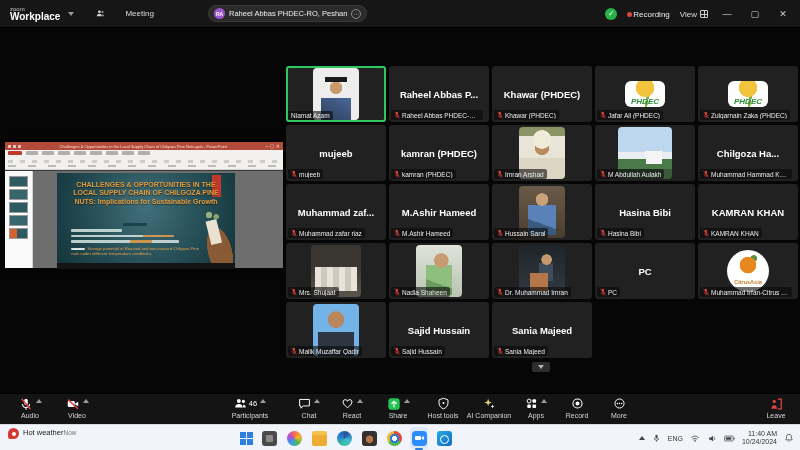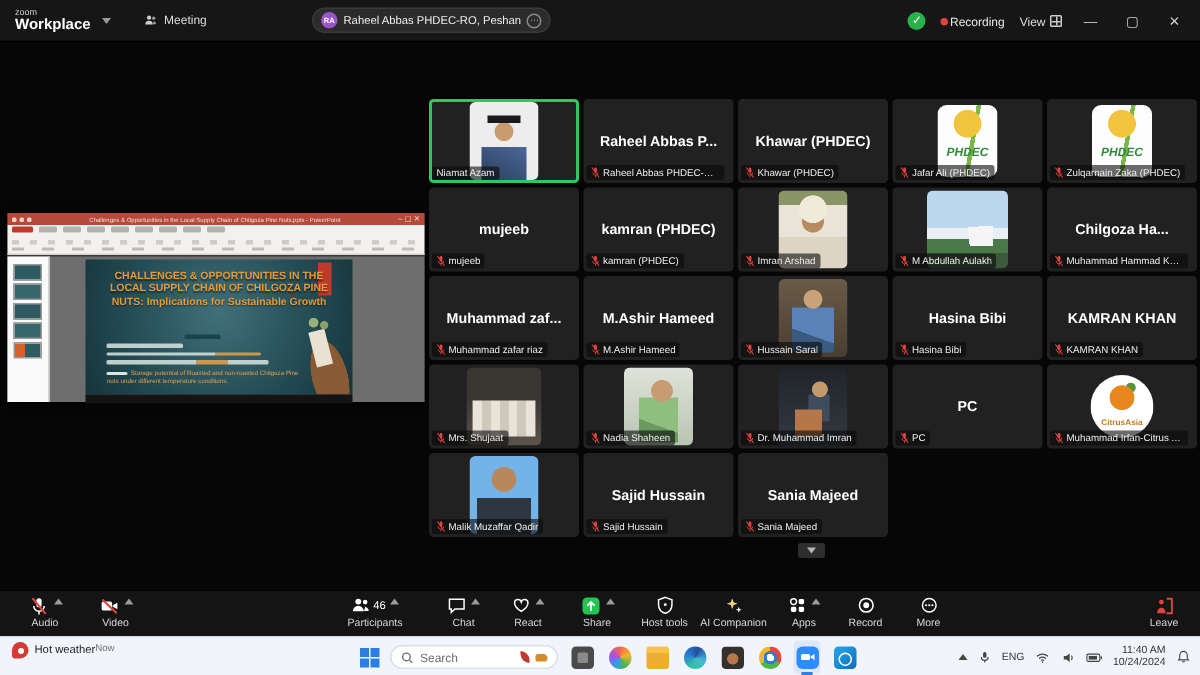--- a/index.html
+++ b/index.html
@@ -5,21 +5,21 @@
   html,body{margin:0;padding:0;background:#000;}
   *{box-sizing:border-box;font-family:"Liberation Sans",sans-serif;}
   .stage{position:relative;width:800px;height:450px;background:#0a0a0a;overflow:hidden;}
 
   
   .topbar{position:absolute;top:0;left:0;width:800px;height:28px;background:#161616;border-bottom:1px solid #000;display:flex;align-items:center;}
   .logo-block{display:flex;flex-direction:column;margin-left:10px;line-height:1;}
   .logo-top{font-size:6px;color:#cfcfcf;}
   .logo-bottom{font-size:10px;font-weight:bold;color:#fff;}
   .chev-down{width:0;height:0;border-left:3px solid transparent;border-right:3px solid transparent;border-top:4px solid #9a9a9a;margin-left:8px;}
-  .meeting-tab{display:flex;align-items:center;gap:4px;margin-left:22px;color:#ddd;font-size:8px;}
+  .meeting-tab{display:flex;align-items:center;gap:20px;margin-left:22px;color:#ddd;font-size:8px;}
   .host-pill{position:absolute;left:208px;top:5px;height:17px;display:flex;align-items:center;gap:4px;background:#2b2b2b;border:1px solid #3a3a3a;border-radius:9px;padding:0 5px;}
   .pill-avatar{width:11px;height:11px;border-radius:50%;background:#9a55c9;color:#fff;font-size:5px;font-weight:bold;display:flex;align-items:center;justify-content:center;}
   .pill-name{font-size:7.5px;color:#eee;white-space:nowrap;}
   .pill-more{width:10px;height:10px;border:1px solid #8a8a8a;border-radius:50%;color:#bbb;font-size:6px;line-height:8px;text-align:center;}
   .tb-right{position:absolute;right:0;top:0;height:28px;display:flex;align-items:center;gap:10px;padding-right:8px;}
   .shield{width:12px;height:12px;border-radius:50%;background:#2ab24a;color:#fff;font-size:8px;line-height:12px;text-align:center;}
   .rec{display:flex;align-items:center;gap:1px;color:#e8e8e8;font-size:8px;}
   .rec-dot{width:5px;height:5px;border-radius:50%;background:#e0443e;}
   .view-btn{display:flex;align-items:center;gap:3px;color:#ddd;font-size:8px;}
   .view-grid{width:8px;height:8px;border:1px solid #ccc;border-radius:1px;background:linear-gradient(#ccc 0 0) 50% 0/1px 100% no-repeat,linear-gradient(#ccc 0 0) 0 50%/100% 1px no-repeat;}
@@ -70,21 +70,21 @@
   .tile.active{outline:2px solid #2fc761;outline-offset:-2px;}
   .display-name{color:#fff;font-size:9.5px;font-weight:bold;max-width:94px;white-space:nowrap;overflow:hidden;text-overflow:ellipsis;padding:0 2px;}
   .name-label{position:absolute;left:2px;bottom:2px;display:flex;align-items:center;gap:2px;background:rgba(8,8,8,.6);border-radius:2px;padding:1px 3px;max-width:92px;}
   .label-text{color:#ececec;font-size:6.5px;white-space:nowrap;overflow:hidden;text-overflow:ellipsis;}
   .mic-icon{flex:0 0 auto;}
   .avatar{width:46px;height:52px;border-radius:4px;display:flex;align-items:center;justify-content:center;text-align:center;}
   .av-graduate{background:
     linear-gradient(#1b1b1b 0 0) 50% 20%/22px 5px no-repeat,
     radial-gradient(circle at 50% 38%,#c79b6d 0 6px,transparent 6.5px),
     linear-gradient(210deg,#4a6899,#2a3a55) 50% 115%/30px 26px no-repeat,#ededed;}
-  .av-phdec{width:40px;height:48px;border-radius:6px;color:#2e8b3a;font-weight:bold;font-style:italic;font-size:8px;padding-top:14px;background:
+  .av-phdec{width:40px;height:26px;border-radius:6px;color:#2e8b3a;font-weight:bold;font-style:italic;font-size:8px;padding-top:14px;background:
     radial-gradient(circle at 50% 26%,#f2c33c 0 9px,transparent 9.5px),
     linear-gradient(100deg,transparent 0 54%,#7ab648 54% 60%,transparent 60%),#fdfdfd;}
   .av-citrus{width:42px;height:42px;border-radius:50%;color:#c47a1f;font-weight:bold;font-size:5.5px;padding-top:22px;background:
     radial-gradient(circle at 50% 36%,#e8871e 0 8px,transparent 8.5px),
     radial-gradient(circle at 64% 20%,#55933c 0 3px,transparent 3.5px),#fff;}
   .av-imran{background:
     radial-gradient(circle at 50% 24%,#f0ead9 0 9px,transparent 9.5px),
     radial-gradient(circle at 50% 40%,#b98a5e 0 7px,transparent 7.5px),
     linear-gradient(#8a9466 0 18%,#e9e4d8 18% 60%,#ddd5c4 60%);}
   .av-mosque{width:54px;background:
@@ -711,29 +711,20 @@
         <span class="weather-sub">Now</span>
       </span>
     </div>
     <div class="centerbar">
       <span class="win-start">
           <i></i>
           <i></i>
           <i></i>
           <i></i>
         </span>
-      <span class="search-pill">
-        <svg width="9" height="9" viewBox="0 0 16 16">
-            <circle cx="7" cy="7" r="4.5" fill="none" stroke="#6d6d6d" stroke-width="1.6"></circle>
-            <line x1="10.5" y1="10.5" x2="14" y2="14" stroke="#6d6d6d" stroke-width="1.6"></line>
-          </svg>
-        <span class="search-txt">Search</span>
-        <span class="sp-leaf"></span>
-        <span class="sp-acorn"></span>
-      </span>
       <span class="tb-app">
           <span class="tb-ic ic-taskview"></span>
         </span>
       <span class="tb-app">
           <span class="tb-ic ic-copilot"></span>
         </span>
       <span class="tb-app">
           <span class="tb-ic ic-folder"></span>
         </span>
       <span class="tb-app">

